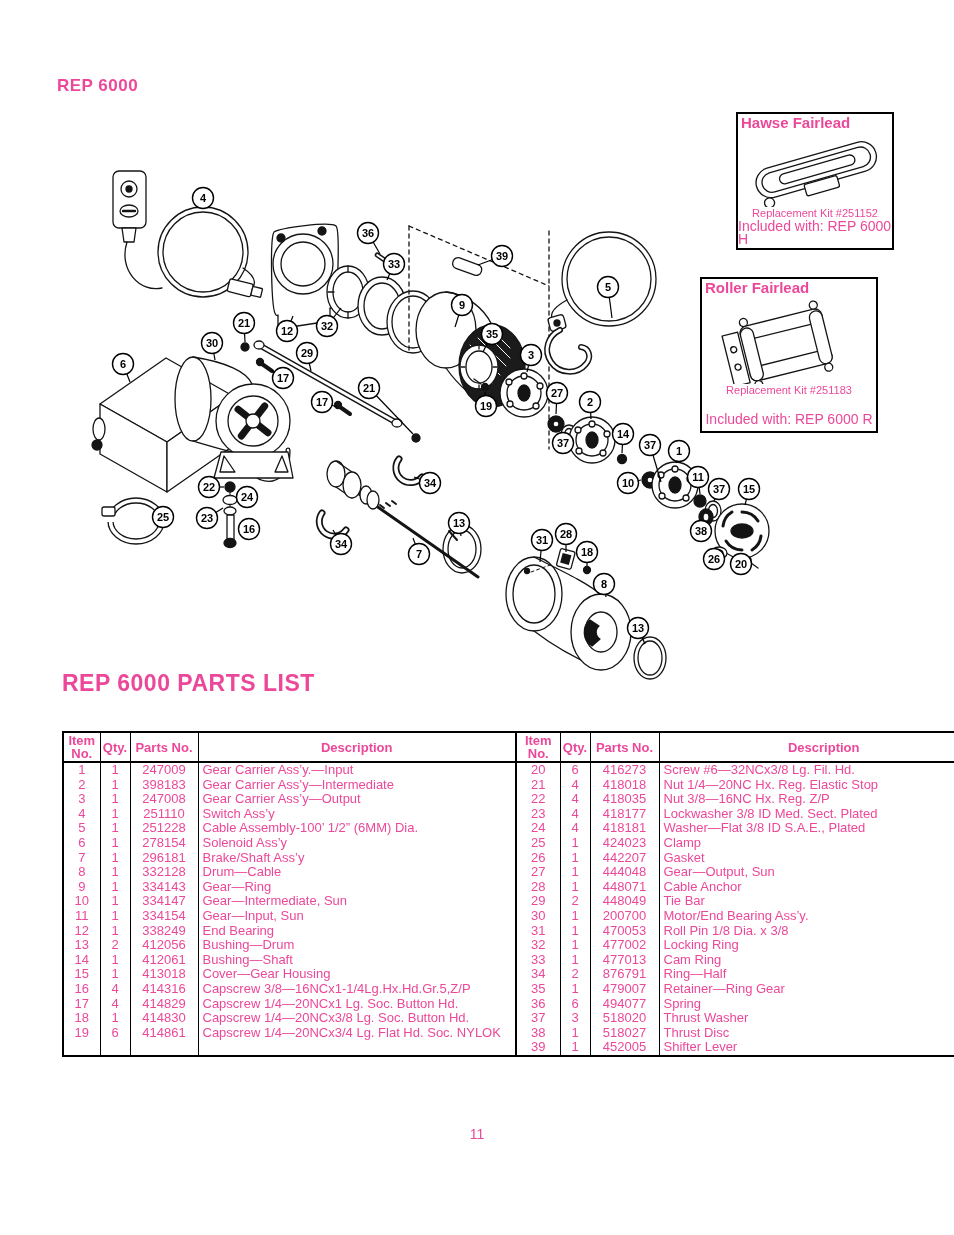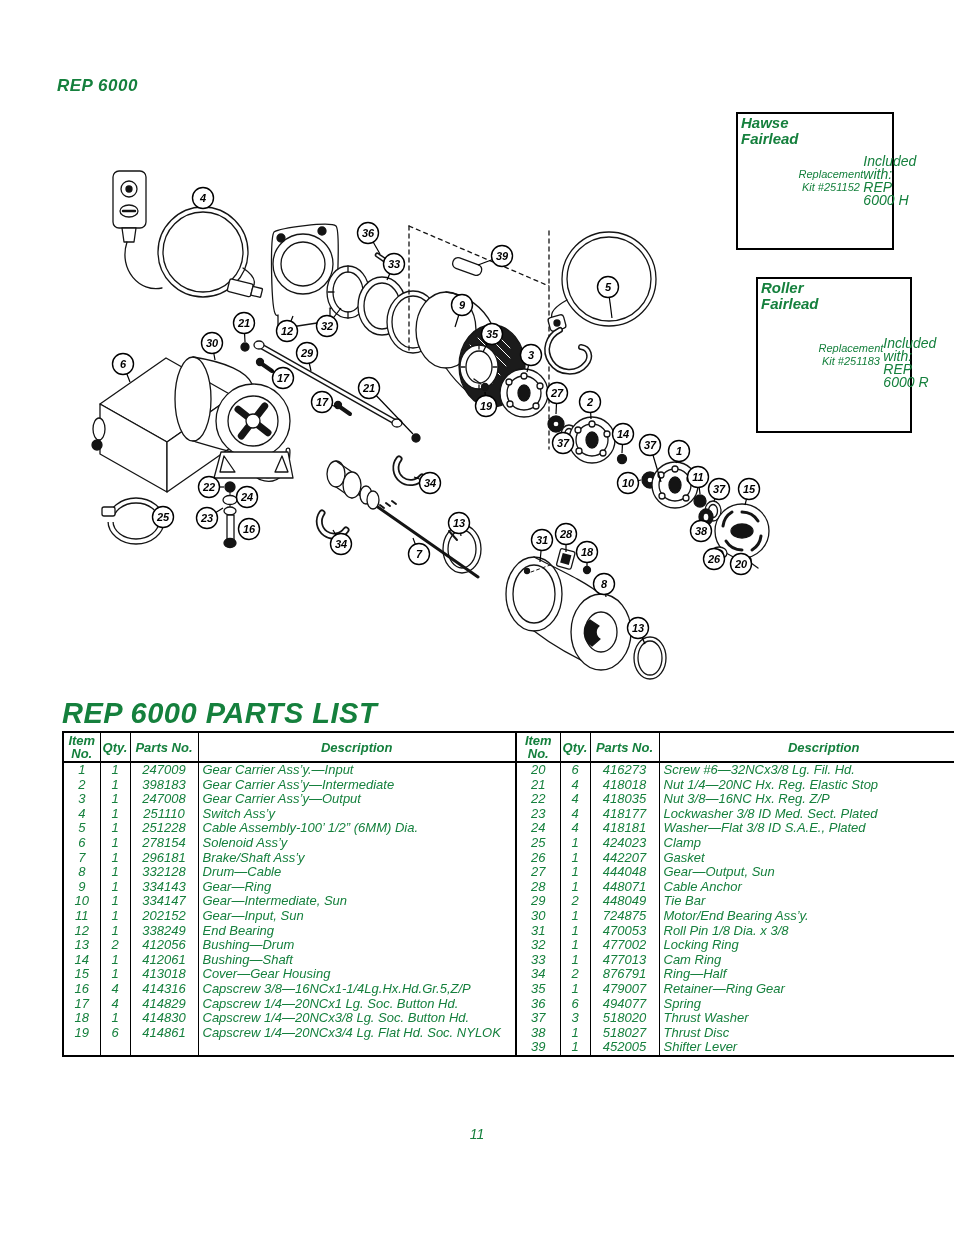--- a/index.html
+++ b/index.html
@@ -1,26 +1,26 @@
 <!DOCTYPE html>
 <html><head>
 <meta charset="utf-8">
 <style>
   html,body{margin:0;padding:0;background:#fff;}
   .page{position:relative;width:954px;height:1235px;background:#fff;overflow:hidden;
-        font-family:"Liberation Sans",sans-serif;color:#15803d;font-style:italic;}
+        font-family:"Liberation Sans",sans-serif;color:#ec4899;}
   .doc-title{position:absolute;left:57px;top:76px;font-size:17px;font-weight:bold;letter-spacing:.5px;}
-  .parts-title{position:absolute;left:62px;top:697px;font-size:29px;font-weight:bold;letter-spacing:.5px;}
+  .parts-title{position:absolute;left:62px;top:670px;font-size:23px;font-weight:bold;letter-spacing:.5px;}
   .page-num{position:absolute;left:0;right:0;top:1126px;text-align:center;font-size:14px;}
 
   
   .fbox{position:absolute;border:2px solid #000;background:#fff;box-sizing:border-box;
-        display:flex;flex-direction:row;align-items:center;z-index:3;}
+        display:flex;flex-direction:column;align-items:center;z-index:3;}
   .fbox-1{left:736px;top:112px;width:158px;height:138px;}
-  .fbox-2{left:756px;top:277px;width:156px;height:156px;}
+  .fbox-2{left:700px;top:277px;width:178px;height:156px;}
   .fbox .ftitle{align-self:flex-start;font-size:15px;font-weight:bold;padding:1px 0 0 3px;line-height:16px;}
   .fbox .fkit{font-size:11px;line-height:13px;text-align:center;}
   .fbox .finc{font-size:14px;line-height:13px;}
   .fbox-2 .finc{margin-top:16px;}
   .fbox svg{display:block;}
 
   
   .diagram{position:absolute;left:0;top:0;z-index:1;}
   .balloon{fill:#fff;stroke:#000;stroke-width:1.4;}
   .balloon-num{font-family:"Liberation Sans",sans-serif;font-size:11px;font-weight:bold;
@@ -604,21 +604,21 @@
             </tr>
             <tr>
               <td class="c0">10</td>
               <td class="c1">1</td>
               <td class="c2">334147</td>
               <td class="c3">Gear—Intermediate, Sun</td>
             </tr>
             <tr>
               <td class="c0">11</td>
               <td class="c1">1</td>
-              <td class="c2">202152</td>
+              <td class="c2">334154</td>
               <td class="c3">Gear—Input, Sun</td>
             </tr>
             <tr>
               <td class="c0">12</td>
               <td class="c1">1</td>
               <td class="c2">338249</td>
               <td class="c3">End Bearing</td>
             </tr>
             <tr>
               <td class="c0">13</td>
@@ -744,21 +744,21 @@
             </tr>
             <tr>
               <td class="c0">29</td>
               <td class="c1">2</td>
               <td class="c2">448049</td>
               <td class="c3">Tie Bar</td>
             </tr>
             <tr>
               <td class="c0">30</td>
               <td class="c1">1</td>
-              <td class="c2">724875</td>
+              <td class="c2">200700</td>
               <td class="c3">Motor/End Bearing Ass’y.</td>
             </tr>
             <tr>
               <td class="c0">31</td>
               <td class="c1">1</td>
               <td class="c2">470053</td>
               <td class="c3">Roll Pin 1/8 Dia. x 3/8</td>
             </tr>
             <tr>
               <td class="c0">32</td>

